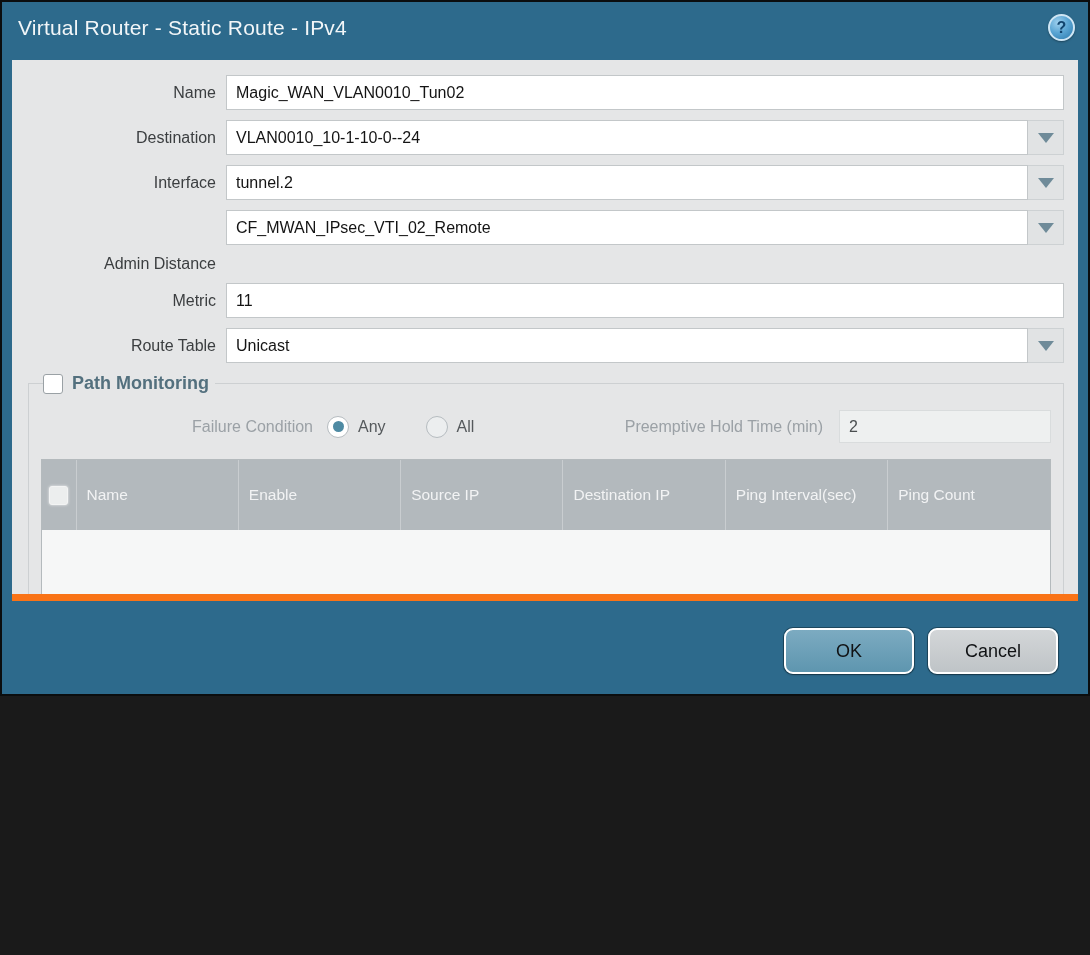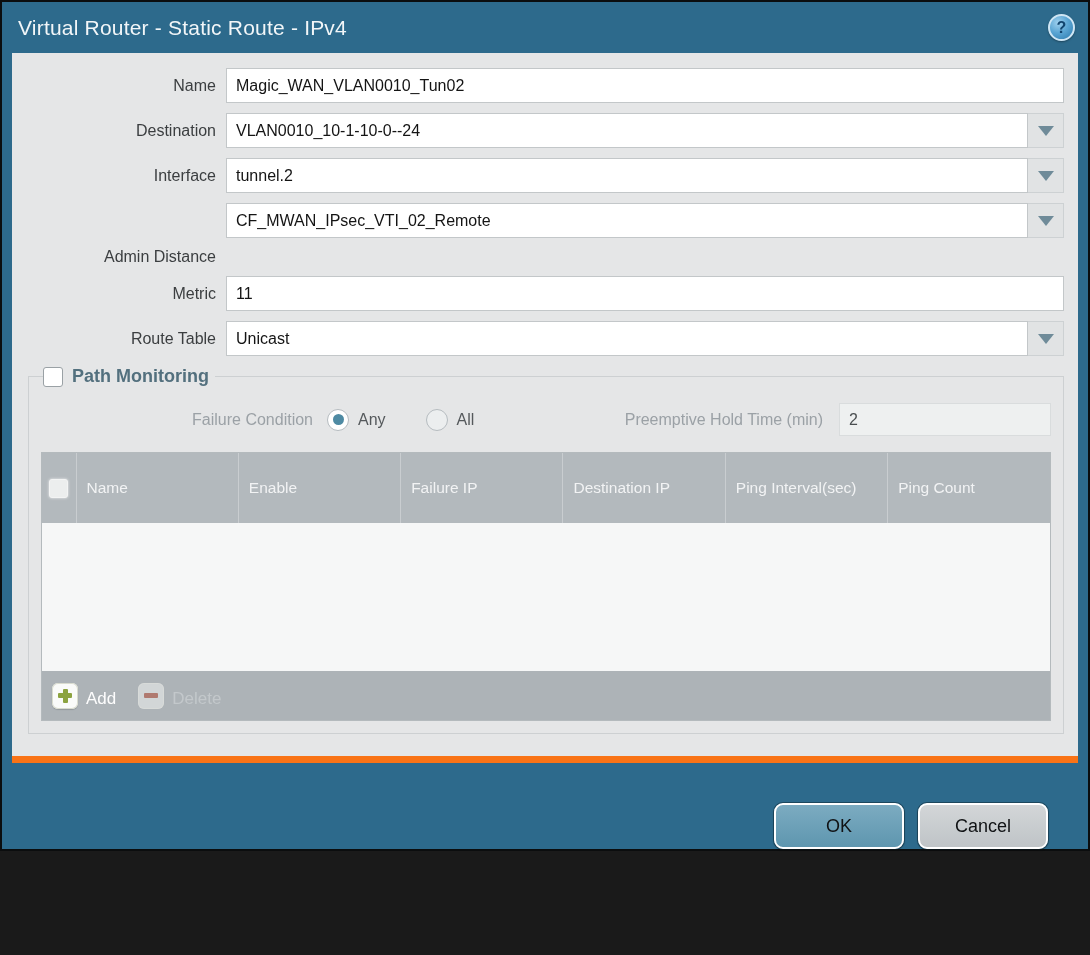--- a/index.html
+++ b/index.html
@@ -1,23 +1,23 @@
 <!DOCTYPE html>
 <html><head>
 <meta charset="utf-8">
 <style>
   * { box-sizing: border-box; margin: 0; padding: 0; }
   html,body { width:1090px; height:955px; }
   body { font-family: "Liberation Sans", "DejaVu Sans", sans-serif; background:#1a1a1a; }
 
   .window {
-    width:1090px; height:851px;
+    width:1090px; height:696px;
     background:#2d6a8c;
     border:2px solid #0b0d0e;
-    display:flex; flex-direction:column;
+    display:flex; flex-direction:column;gap:7px;
   }
 
   
   .titlebar {
     height:51px; flex:0 0 51px;
     display:flex; align-items:center; justify-content:space-between;
     padding:0 13px 0 16px;
   }
   .title { color:#f2f6f8; font-size:21px; letter-spacing:0.2px; }
   .help {
@@ -139,22 +139,22 @@
   .icon-minus::before {
     content:""; position:absolute; background:#b07a70; border-radius:1px;
     width:14px; height:5px; left:6px; top:10.5px;
   }
   .tool-label { color:#fdfdfd; font-size:17px; }
   .tool.disabled { cursor:default; }
   .tool.disabled .tool-label { color:#c3c8cb; }
 
   
   .dlg-footer {
-    flex:0 0 86px; display:flex; align-items:flex-end; justify-content:flex-end;
-    gap:14px; padding-right:40px;
+    flex:0 0 86px; display:flex; align-items:center; justify-content:flex-end;
+    gap:14px; padding-right:30px;
   }
   .btn {
     width:130px; height:46px; border-radius:9px;
     border:2px solid #ffffff;
     font-family:"Liberation Sans","DejaVu Sans",sans-serif;
     font-size:18px; color:#101214; cursor:pointer;
     box-shadow:0 0 0 1px rgba(10,30,40,0.45), 0 1px 2px rgba(0,0,0,0.3);
   }
   .btn.ok { background:linear-gradient(#7cabc1, #5e96af); }
   .btn.cancel { background:linear-gradient(#d3d6d8, #bfc4c7); }
@@ -248,21 +248,21 @@
 
       <div class="pm-table">
         <table class="grid">
           <thead>
             <tr>
               <th class="cb-col">
                 <span class="header-cb"></span>
               </th>
               <th>Name</th>
               <th>Enable</th>
-              <th>Failure IP</th>
+              <th>Source IP</th>
               <th>Destination IP</th>
               <th>Ping Interval(sec)</th>
               <th>Ping Count</th>
             </tr>
           </thead>
           <tbody>
             <tr>
               <td class="empty-cell" colspan="7"></td>
             </tr>
           </tbody>

